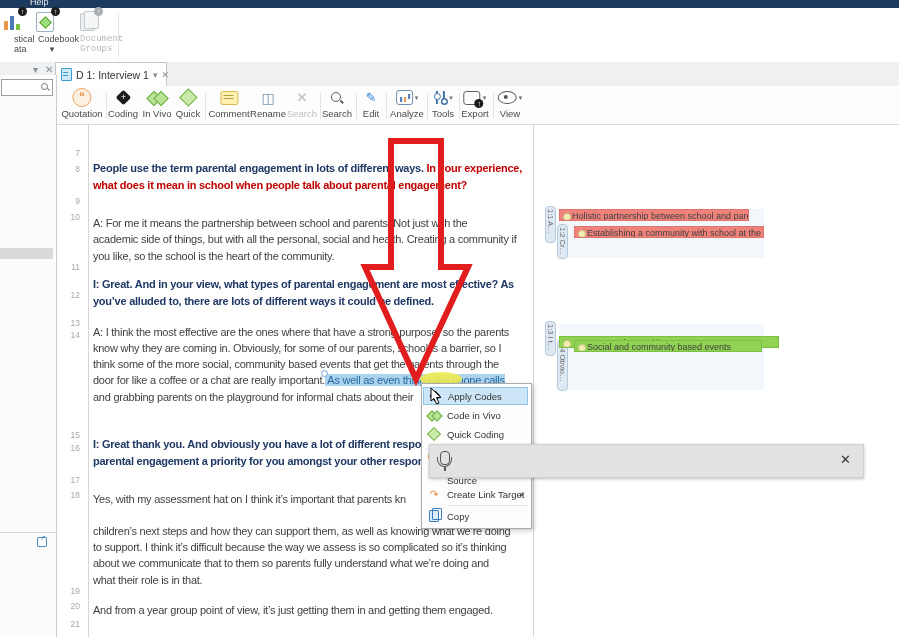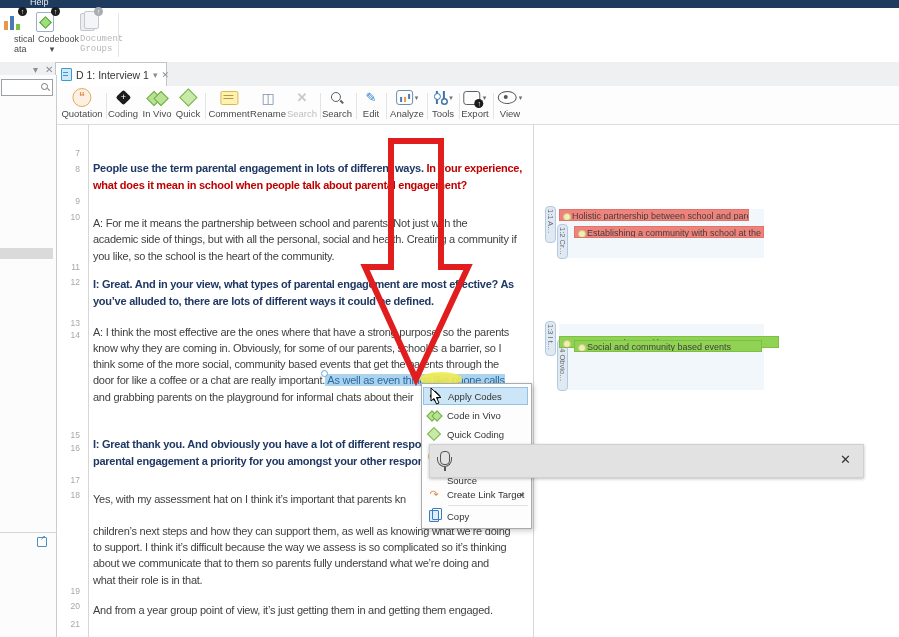--- a/index.html
+++ b/index.html
@@ -297,21 +297,21 @@
   </div>
 
   <div class="abs" id="gutter-rule"></div>
   <div class="abs" id="margin-rule"></div>
   <div id="linenums">
       <div class="lnum" style="top: 148px;">7</div>
       <div class="lnum" style="top: 164px;">8</div>
       <div class="lnum" style="top: 196px;">9</div>
       <div class="lnum" style="top: 212px;">10</div>
       <div class="lnum" style="top: 262px;">11</div>
-      <div class="lnum" style="top: 277px;">12</div>
+      <div class="lnum" style="top: 290px;">12</div>
       <div class="lnum" style="top: 318px;">13</div>
       <div class="lnum" style="top: 330px;">14</div>
       <div class="lnum" style="top: 430px;">15</div>
       <div class="lnum" style="top: 443px;">16</div>
       <div class="lnum" style="top: 475px;">17</div>
       <div class="lnum" style="top: 490px;">18</div>
       <div class="lnum" style="top: 586px;">19</div>
       <div class="lnum" style="top: 601px;">20</div>
       <div class="lnum" style="top: 619px;">21</div>
     </div>

